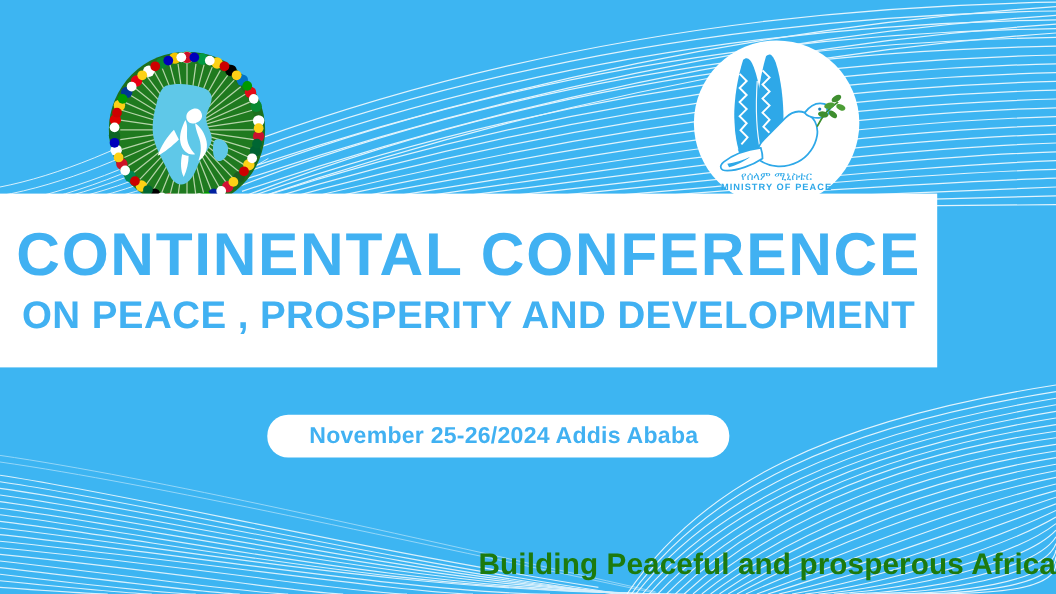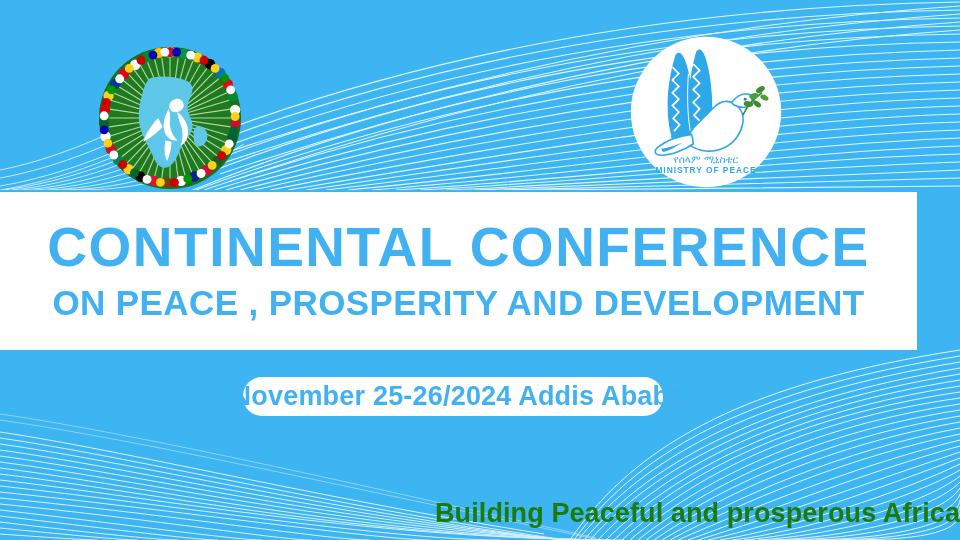--- a/index.html
+++ b/index.html
@@ -14,22 +14,22 @@
     width:960px; height:540px;
     background:#3DB5F2;
     overflow:hidden;
   }
   .bg-waves {
     position:absolute; left:0; top:0; width:960px; height:540px;
     pointer-events:none;
   }
   
   .title-band {
-    position:absolute; left:0; top:192px;
-    width:917px; height:158px;
+    position:absolute; left:0; top:176px;
+    width:852px; height:158px;
     background:#FFFFFF;
     z-index:5;
     display:flex; flex-direction:column;
     align-items:center; justify-content:center;
   }
   .title-main {
     font-size:55px;
     font-weight:bold;
     letter-spacing:1.5px;
     color:#41B1F2;
@@ -61,21 +61,21 @@
     position:absolute; left:243px; top:377px;
     width:420px; height:39px;
     background:#FFFFFF;
     border-radius:19px;
     z-index:6;
   }
   .date-text {
     position:absolute; left:248px; top:379px;
     width:420px; height:35px;
     display:flex; align-items:center; justify-content:center;
-    font-size:27px; font-weight:bold;
+    font-size:21px; font-weight:bold;
     color:#41B1F2;
     letter-spacing:0.2px;
     white-space:nowrap;
     z-index:7;
   }
   
   .tagline {
     position:absolute; left:0; top:498px;
     width:960px;
     text-align:right;

